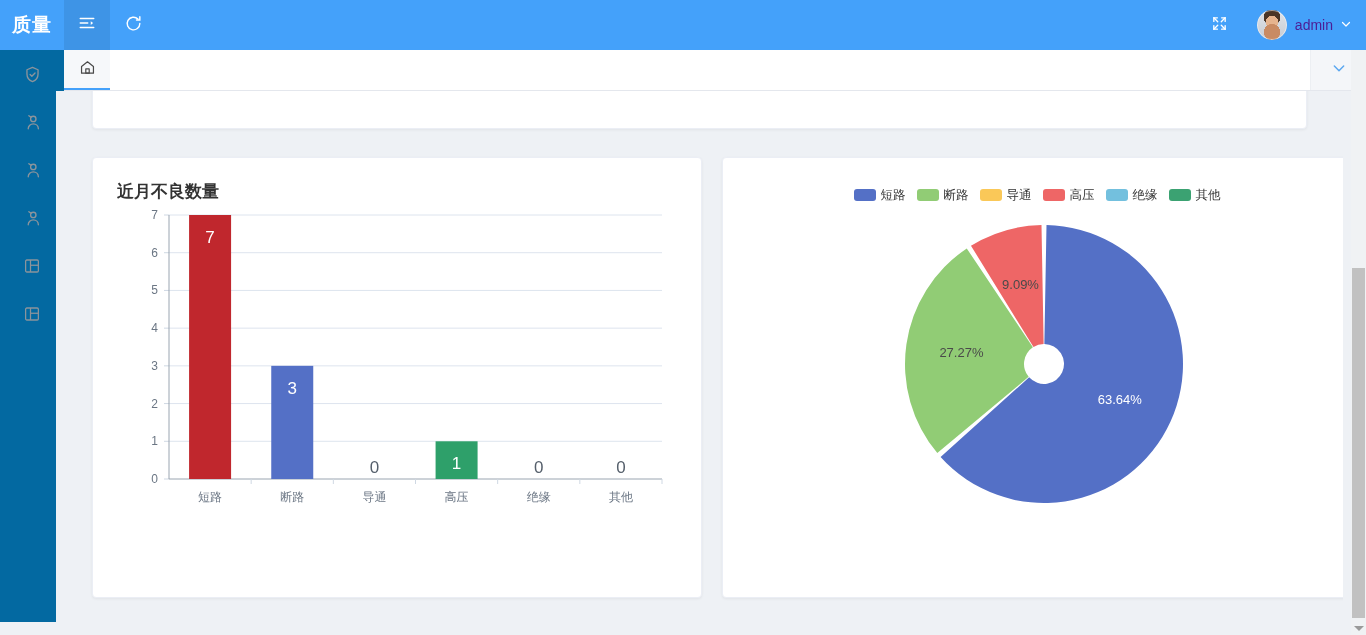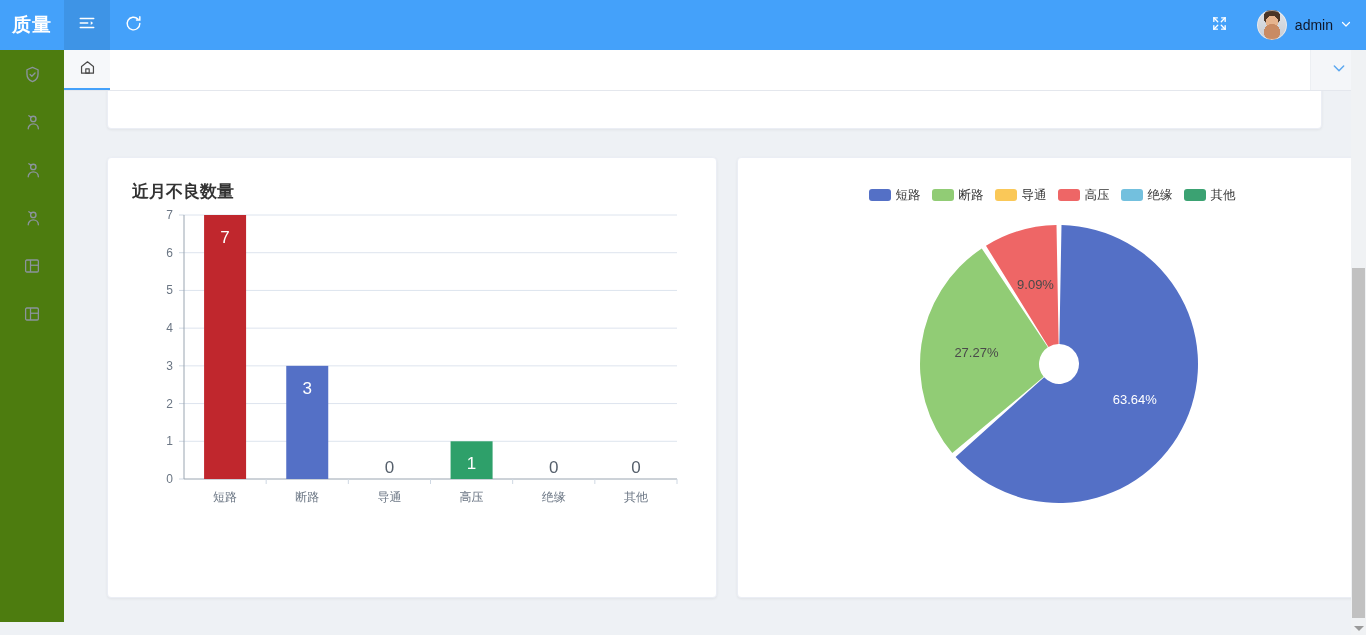--- a/index.html
+++ b/index.html
@@ -9,21 +9,21 @@
     overflow: hidden;
     font-family: "Liberation Sans", "DejaVu Sans", sans-serif;
     background: #eef1f5;
   }
   #app { position: relative; width: 1366px; height: 635px; }
 
   
   .sidebar {
     position: absolute; left: 0; top: 0;
     width: 64px; height: 622px;
-    background: #4d7c0f;
+    background: #0369a1;
   }
   .logo {
     height: 50px; width: 64px;
     background: #409eff;
     background: #44a1fa;
     display: flex; align-items: center; justify-content: center;
     color: #fff; font-size: 19px; font-weight: bold;
     letter-spacing: 1px;
   }
   .side-item {
@@ -52,21 +52,21 @@
     width: 30px; height: 30px; border-radius: 50%;
     margin: 0 8px 0 14px;
     background:
       radial-gradient(circle at 50% 74%, #c98b63 0 30%, rgba(0,0,0,0) 31%),
       radial-gradient(circle at 50% 40%, #e6b48e 0 26%, rgba(0,0,0,0) 27%),
       radial-gradient(circle at 50% 24%, #4a3526 0 30%, rgba(0,0,0,0) 31%),
       linear-gradient(#dfe3e8, #c7ccd3);
     box-shadow: inset 0 0 0 1px rgba(255,255,255,.5);
     overflow: hidden;
   }
-  .username { color:#0f172a; font-size: 14px; }
+  .username { color:#4c1d95; font-size: 14px; }
   .caret { margin-left: 7px; }
 
   
   .tabbar {
     position: absolute; left: 64px; top: 50px;
     width: 1302px; height: 41px;
     background: #fff;
     border-bottom: 1px solid #e4e7ed;
     display: flex; align-items: stretch;
   }
@@ -80,21 +80,21 @@
   .tabs-rest { flex: 1; background: #fff; }
   .tab-dropdown {
     width: 56px; background: #f4f6f9;
     display: flex; align-items: center; justify-content: center;
     cursor: pointer;
     border-left: 1px solid #eceff3;
   }
 
   
   .content {
-    position: absolute; left: 71px; top: 91px;
+    position: absolute; left: 56px; top: 91px;
     width: 1287px; height: 544px;
     background: #eef1f5;
     overflow: hidden;
   }
   .card {
     background: #fff;
     border: 1px solid #ebeef5;
     border-radius: 4px;
     box-shadow: 0 1px 3px rgba(0,0,0,.06);
   }

